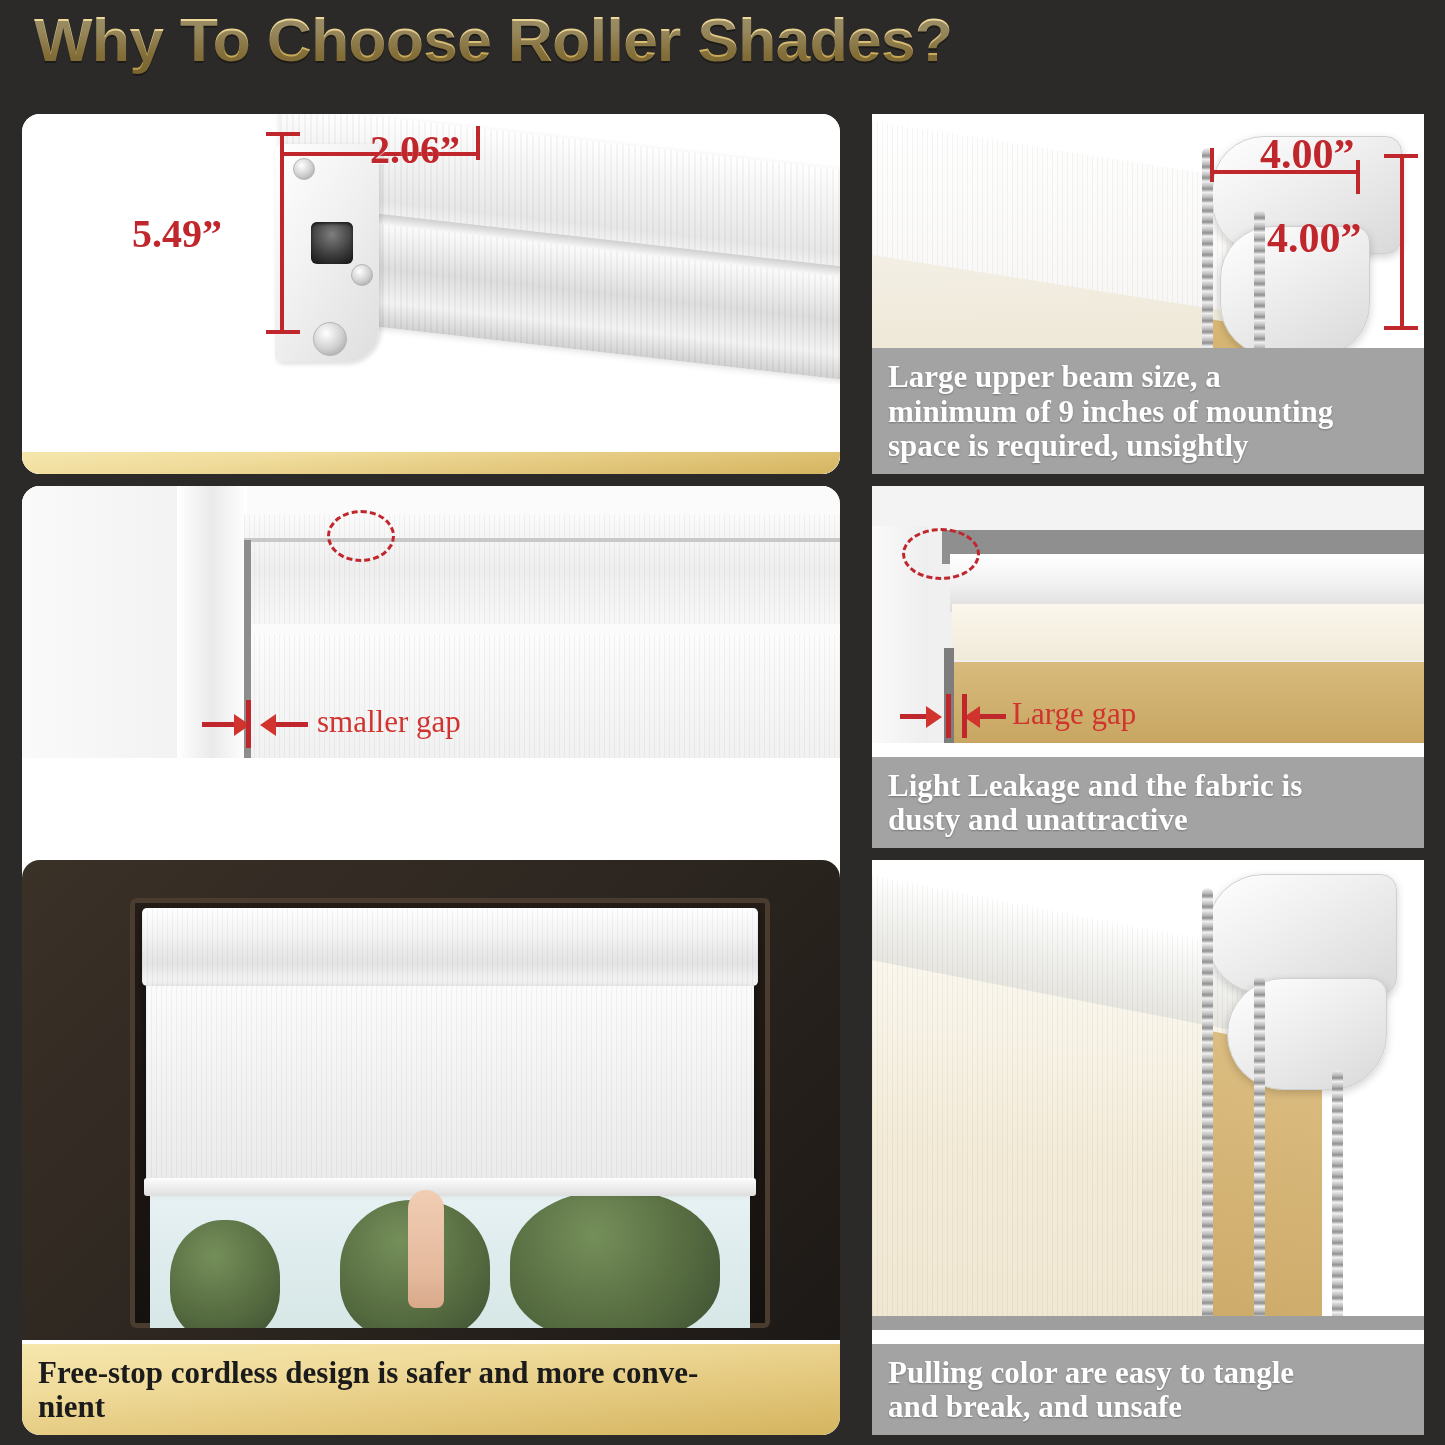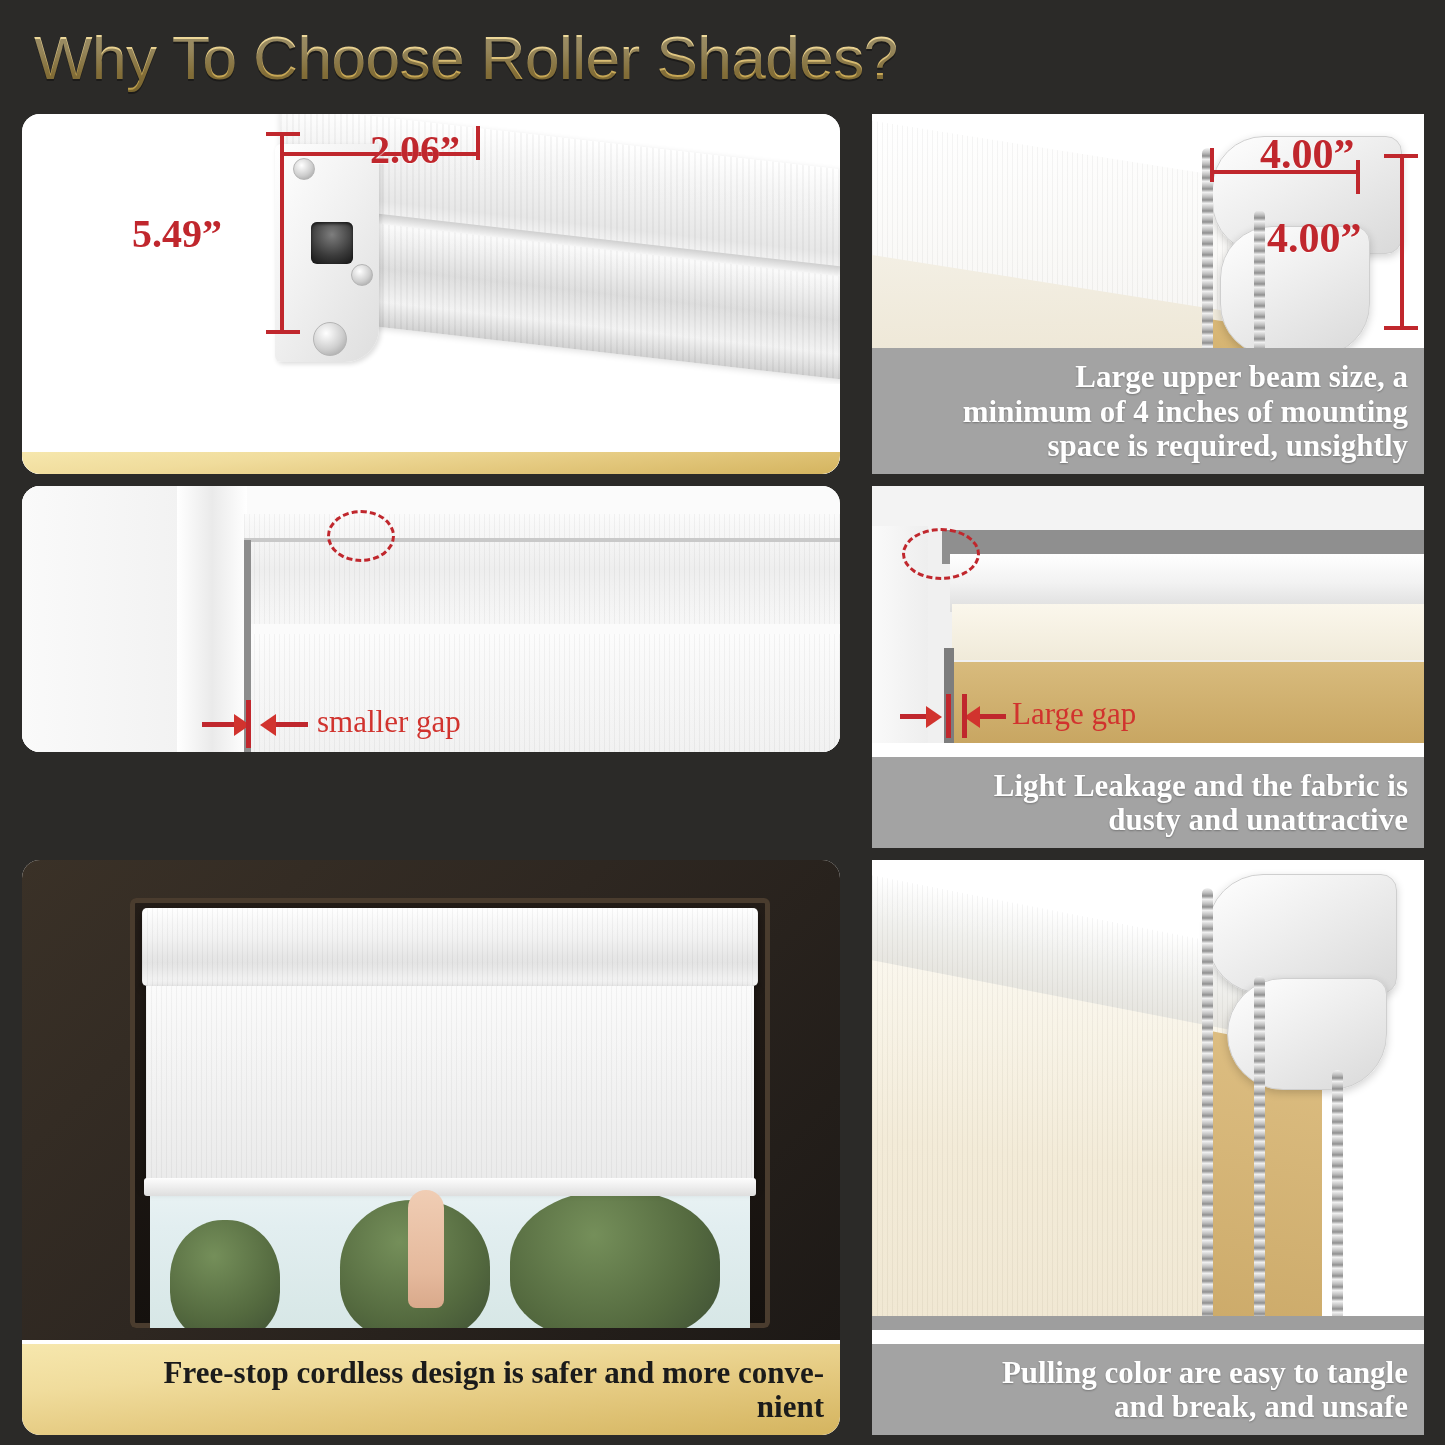--- a/index.html
+++ b/index.html
@@ -6,22 +6,22 @@
   html, body {
     width: 1445px; height: 1445px;
     background: #2b2a28;
     font-family: "Liberation Sans", sans-serif;
     overflow: hidden;
   }
   .page { position: relative; width: 1445px; height: 1445px; background: #2b2a28; }
 
   
   .title {
-    position: absolute; left: 34px; top: 22px;
-    font-size: 62px; font-weight: normal; letter-spacing: -0.5px;
+    position: absolute; left: 34px; top: 4px;
+    font-size: 62px; font-weight: bold; letter-spacing: -0.5px;
     background: linear-gradient(180deg, #f3e2a8 0%, #e8d08f 38%, #c9a957 72%, #b99a46 100%);
     -webkit-background-clip: text; background-clip: text; color: transparent;
     text-shadow: 0 2px 0 rgba(0,0,0,0.35);
     white-space: nowrap;
   }
 
   
   .grid { position: absolute; left: 0; top: 104px; width: 1445px; height: 1341px; }
 
   .panel { position: absolute; overflow: hidden; background: #fff; font-family: Liberation Serif, serif; }
@@ -37,21 +37,21 @@
   }
   .cap.good {
     background: linear-gradient(175deg,#f6e7ad 0%, #f0dc9c 30%, #e4c97f 62%, #d4b45f 100%);
     color: #1b1b1b; font-size: 31px;
     border-bottom-left-radius: 18px; border-bottom-right-radius: 18px;
   }
   .cap.bad {
     background: #a3a3a3; color: #ffffff; font-size: 31px;
     text-shadow: 0 1px 2px rgba(0,0,0,0.28);
   }
-  .cap .ln { display: block; white-space: nowrap; text-align: right; }
+  .cap .ln { display: block; white-space: nowrap; }
 
   
   .dim {
     position: absolute; color: #c0272d; font-weight: bold;
     white-space: nowrap; text-shadow: 0 1px 1px rgba(255,255,255,0.7);
   }
   .gapLabel {
     position: absolute; color: #d1332e; font-weight: normal;
     font-size: 31px; white-space: nowrap;
   }
@@ -237,26 +237,26 @@
         <div class="rline" style="left:484px; top:46px; width:4px; height:34px;"></div>
         <div class="dim" style="left:388px; top:16px; font-size:42px;">4.00”</div>
 
         <div class="rline" style="left:528px; top:40px; width:4px; height:175px;"></div>
         <div class="rline" style="left:512px; top:40px; width:34px; height:4px;"></div>
         <div class="rline" style="left:512px; top:212px; width:34px; height:4px;"></div>
         <div class="dim" style="left:395px; top:100px; font-size:42px;">4.00”</div>
       </div>
       <div class="cap bad">
         <span class="ln">Large upper beam size, a</span>
-        <span class="ln">minimum of 4 inches of mounting</span>
+        <span class="ln">minimum of 9 inches of mounting</span>
         <span class="ln">space is required, unsightly</span>
       </div>
     </div>
 
-    <div class="panel good" id="p3" style="left:22px; top:382px; width:818px; height:266px;">
+    <div class="panel good" id="p3" style="left:22px; top:382px; width:818px; height:422px;">
       <div class="media" style="height:272px; background:#fbfbfb;">
         <div style="position:absolute; left:0; top:0; width:180px; height:272px; background:linear-gradient(90deg,#fafafa,#f1f1f1);"></div>
         <div style="position:absolute; left:155px; top:0; width:70px; height:272px;
                     background:linear-gradient(90deg,#ffffff,#eaeaea,#ffffff);"></div>
         <div style="position:absolute; left:222px; top:28px; width:596px; height:110px;
                     background:linear-gradient(180deg,#fbfbfb,#ededed,#f7f7f7);">
             <div class="fabtex"></div>
           </div>
         <div style="position:absolute; left:222px; top:148px; width:596px; height:124px;
                     background:linear-gradient(180deg,#fcfcfc,#f0f0f0);">

